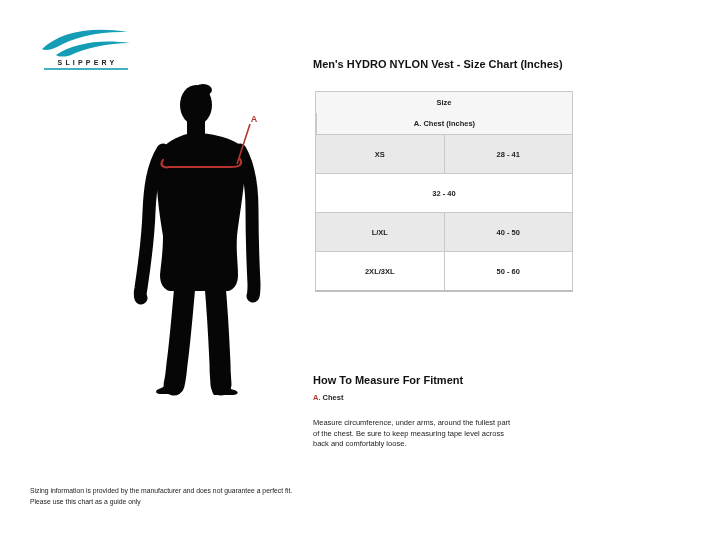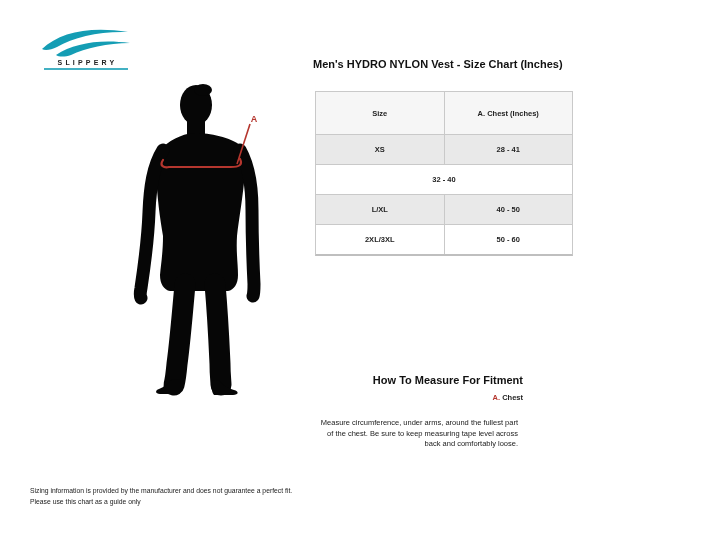--- a/index.html
+++ b/index.html
@@ -22,28 +22,28 @@
   .logo .rule{height:1.5px;background:var(--teal);opacity:.8;margin-top:2px;width:84px;margin-left:6px;}
 
   
   .figure{position:absolute;left:133px;top:82px;}
 
   
   .chart-title{position:absolute;left:313px;top:58px;font-size:11px;font-weight:700;color:#111;}
 
   
   .size-table{position:absolute;left:315px;top:91px;width:258px;border:1px solid var(--table-border);border-bottom:2px solid #bfbfbf;background:#fff;}
-  .tr{display:flex;height:30px;border-top:1px solid var(--table-border);}
-  .tr.thead{height:42px;border-top:none;background:var(--header-bg);}
+  .tr{display:flex;height:39px;border-top:1px solid var(--table-border);}
+  .tr.thead{height:42px;border-top:none;background:var(--header-bg);flex-direction:column;}
   .tr:nth-child(even){background:var(--row-alt);}
   .cell{flex:1;display:flex;align-items:center;justify-content:center;font-size:7.5px;font-weight:700;color:#222;}
   .cell + .cell{border-left:1px solid var(--table-border);}
 
   
-  .howto{position:absolute;left:313px;top:374px;width:210px;text-align:right;}
+  .howto{position:absolute;left:313px;top:374px;width:210px;}
   .howto-heading{font-size:11px;font-weight:700;color:#111;margin-bottom:7px;}
   .howto-key{font-size:7.5px;font-weight:700;}
   .howto-key .key-letter{color:var(--red);}
   .howto-desc{font-size:7.5px;line-height:1.42;color:#222;margin-top:16px;width:205px;}
 
   
   .footer{position:absolute;left:30px;top:486px;font-size:6.8px;line-height:1.55;color:#222;}
 </style>
 </head>
 <body>

